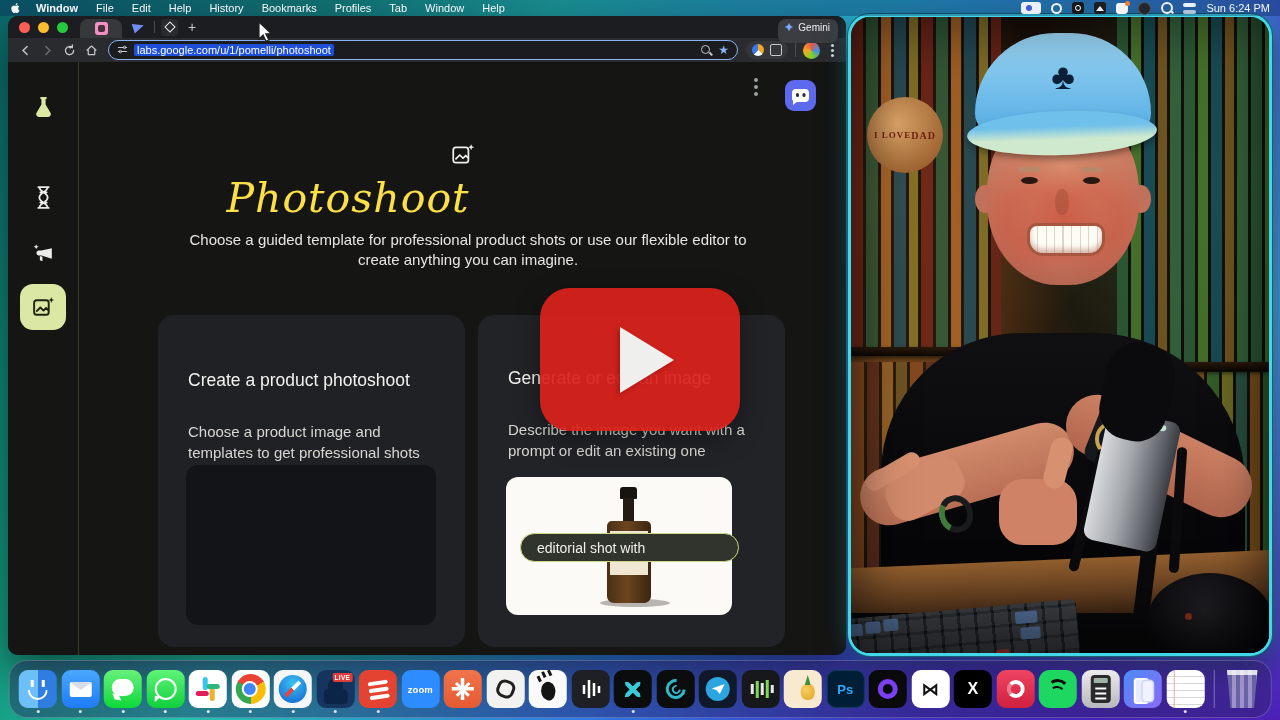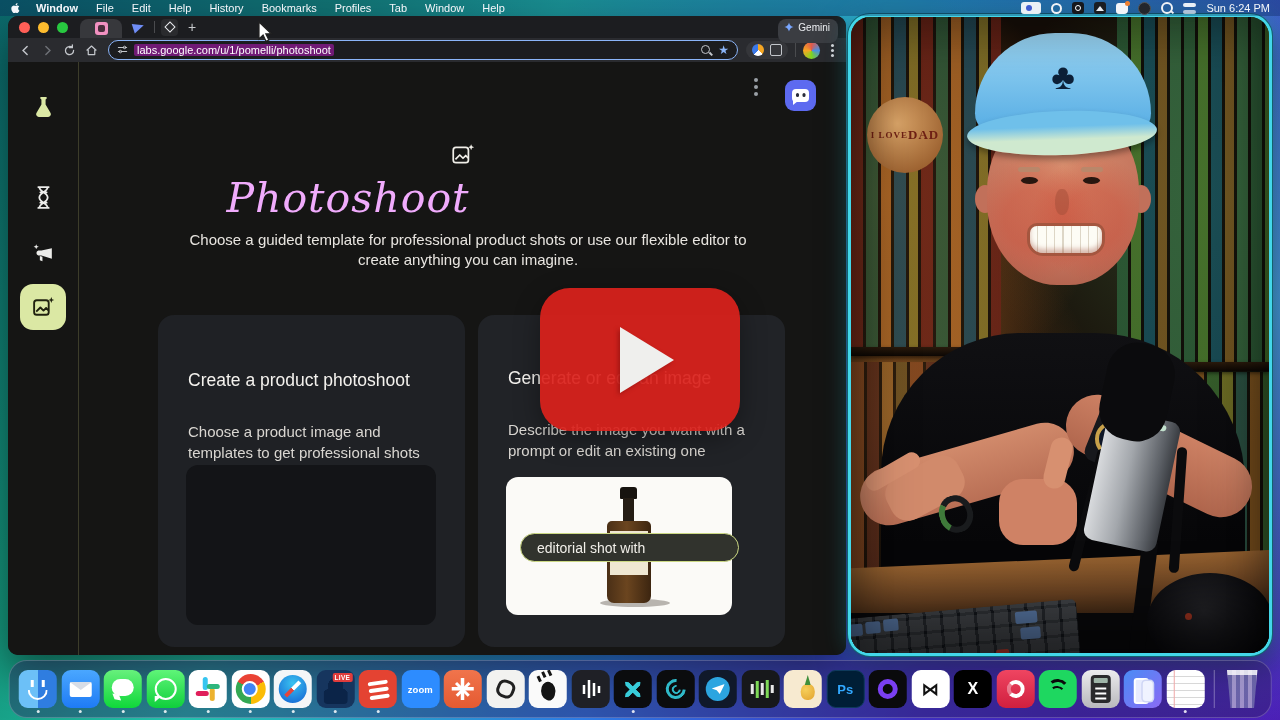--- a/index.html
+++ b/index.html
@@ -51,21 +51,21 @@
   .fav-diamond{width:17px;height:17px;border-radius:4px;background:#2a2b2e;position:relative;}
   .fav-diamond::after{content:"";position:absolute;left:4.5px;top:4.5px;width:8px;height:8px;border:1.5px solid #e8eaed;box-sizing:border-box;transform:rotate(45deg);}
   .newtab{color:#c7c9cc;font-size:14px;margin-left:10px;line-height:20px;}
   #gemini-chip{position:absolute;right:8px;top:3px;height:16px;padding:0 8px 8px 6px;border-radius:8px;background:#3b3d42;display:flex;align-items:center;gap:4px;color:#eceef2;font-size:10px;}
   #gemini-chip svg{width:10px;height:10px;}
   #toolbar{height:24px;background:#2a2b2f;display:flex;align-items:center;padding:0 8px;gap:4px;}
   .navbtn{width:18px;height:18px;display:flex;align-items:center;justify-content:center;}
   .navbtn svg{width:13px;height:13px;}
   #urlbar{flex:1;height:18px;margin:0 4px;background:#1b1c1f;border:1.5px solid #8ab4f8;border-radius:10px;display:flex;align-items:center;padding:0 8px;gap:6px;min-width:0;}
   #urlbar .tune svg{width:11px;height:11px;}
-  #url-text{font-size:11px;color:#fff;background:#701a75;padding:0 3px;border-radius:2px;white-space:nowrap;overflow:hidden;}
+  #url-text{font-size:11px;color:#fff;background:#1d4ed8;padding:0 3px;border-radius:2px;white-space:nowrap;overflow:hidden;}
   #urlbar .spacer{flex:1;}
   .zoomico{position:relative;width:11px;height:11px;}
   .zoomico::before{content:"";position:absolute;left:0;top:0;width:7px;height:7px;border:1.5px solid #c3c6cb;border-radius:50%;}
   .zoomico::after{content:"";position:absolute;left:8px;top:8px;width:4px;height:1.5px;background:#c3c6cb;transform:rotate(45deg);}
   .star{color:#8ab4f8;font-size:12px;line-height:12px;}
   #tb-right{display:flex;align-items:center;gap:7px;}
   #ext-pill{height:18px;padding:0 6px;border-radius:9px;background:#35363a;display:flex;align-items:center;gap:6px;}
   .mini-circle{width:12px;height:12px;border-radius:50%;background:conic-gradient(#f5a623 0 130deg,#fff 130deg 220deg,#3b78e7 220deg 360deg);}
   .share-sq{width:10px;height:10px;border:1.5px solid #c3c6cb;border-radius:2px;position:relative;}
   .tb-sep{width:1px;height:14px;background:#4a4b4e;}
@@ -81,21 +81,21 @@
   .sb-btn.selected{background:#dbe8a4;border-radius:13px;}
   #page-kebab{position:absolute;right:88px;top:23px;width:4px;height:4px;border-radius:50%;background:#9aa0a6;box-shadow:0 -7px 0 #9aa0a6,0 7px 0 #9aa0a6;}
   #chat-fab{position:absolute;right:30px;top:18px;width:31px;height:31px;border-radius:9px;background:#5d6af0;display:flex;align-items:center;justify-content:center;}
   .bubble{width:17px;height:13px;background:#fff;border-radius:4px;position:relative;}
   .bubble::before{content:"";position:absolute;left:3.5px;top:4px;width:3.5px;height:3.5px;border-radius:50%;background:#2a2d3a;box-shadow:6.5px 0 0 #2a2d3a;}
   .bubble::after{content:"";position:absolute;left:1px;bottom:-3px;border-left:5px solid #fff;border-bottom:4px solid transparent;}
   #hdr-icon{position:absolute;left:442px;top:80px;}
   #hdr-icon svg{width:26px;height:26px;}
   #page-title{position:absolute;left:0;right:158px;top:112px;text-align:center;
     font-family:"DejaVu Serif","Liberation Serif",serif;font-style:italic;font-weight:500;
-    font-size:41px;color:#f0abfc;letter-spacing:1px;}
+    font-size:41px;color:#fde047;letter-spacing:1px;}
   #page-sub{position:absolute;left:160px;width:600px;top:168px;text-align:center;
     font-size:15px;line-height:20px;color:#e8e5e0;}
   .card{position:absolute;top:253px;width:307px;height:332px;border-radius:16px;background:#1f2125;}
   #card1{left:150px;}
   #card2{left:470px;background:#212327;}
   .card-title{margin:55px 0 0 30px;font-size:17.5px;font-weight:500;color:#f4f2ee;}
   #card2 .card-title{margin-top:53px;}
   .card-body{margin:31px 28px 0 30px;font-size:15px;line-height:20.5px;color:#d9d6d1;}
   
   #thumbs{position:absolute;left:28px;top:150px;width:250px;height:160px;background:#131417;border-radius:12px;
@@ -138,21 +138,21 @@
   .b-bl{left:0;top:345px;width:140px;height:225px;
     background:repeating-linear-gradient(90deg,#8a4a22 0 13px,#181008 13px 16px,#5d2c1c 16px 28px,#120d08 28px 31px,#a06a2c 31px 42px,#150f08 42px 45px,#6e5524 45px 56px,#110c08 56px 59px);opacity:.75;}
   .b-br{right:0;top:355px;width:118px;height:215px;
     background:repeating-linear-gradient(90deg,#3a6b30 0 12px,#0f0c07 12px 15px,#7a7a28 15px 26px,#0e0b07 26px 29px,#2c5a4a 29px 40px,#100d08 40px 43px,#8a5a20 43px 53px,#120e08 53px 56px);opacity:.8;}
   .shelfline{position:absolute;height:9px;background:linear-gradient(180deg,#2a1a0c,#0c0704);box-shadow:0 2px 4px rgba(0,0,0,.6);}
   #badge{position:absolute;left:16px;top:80px;width:76px;height:76px;border-radius:50%;
     background:radial-gradient(circle at 40% 35%,#d9a468,#9a5f2e 80%);display:flex;flex-direction:row;
     align-items:center;justify-content:center;color:#6e2014;font-family:"Liberation Serif",serif;
     font-weight:bold;text-align:center;}
   #badge .l1{font-size:9px;letter-spacing:1px;}
-  #badge .l2{font-size:13px;letter-spacing:1px;}
+  #badge .l2{font-size:10px;letter-spacing:1px;}
   #pinkbook{position:absolute;left:224px;top:36px;width:48px;height:27px;background:#e64b8a;transform:rotate(-3deg);
     color:#fff;font-size:8px;font-weight:bold;display:flex;align-items:center;justify-content:center;letter-spacing:1px;}
   
   .hoodie{position:absolute;left:30px;top:316px;width:364px;height:300px;border-radius:140px 150px 0 0;
     background:linear-gradient(180deg,#101013,#060608 70%);}
   .ear{position:absolute;width:20px;height:28px;border-radius:50%;background:#c1705a;top:168px;}
   .ear.le{left:124px}.ear.re{left:280px}
   .face{position:absolute;left:136px;top:88px;width:152px;height:180px;border-radius:48% 48% 46% 46%;
     background:
       radial-gradient(circle at 30% 63%, rgba(205,75,55,.4) 0 18%, transparent 40%),

